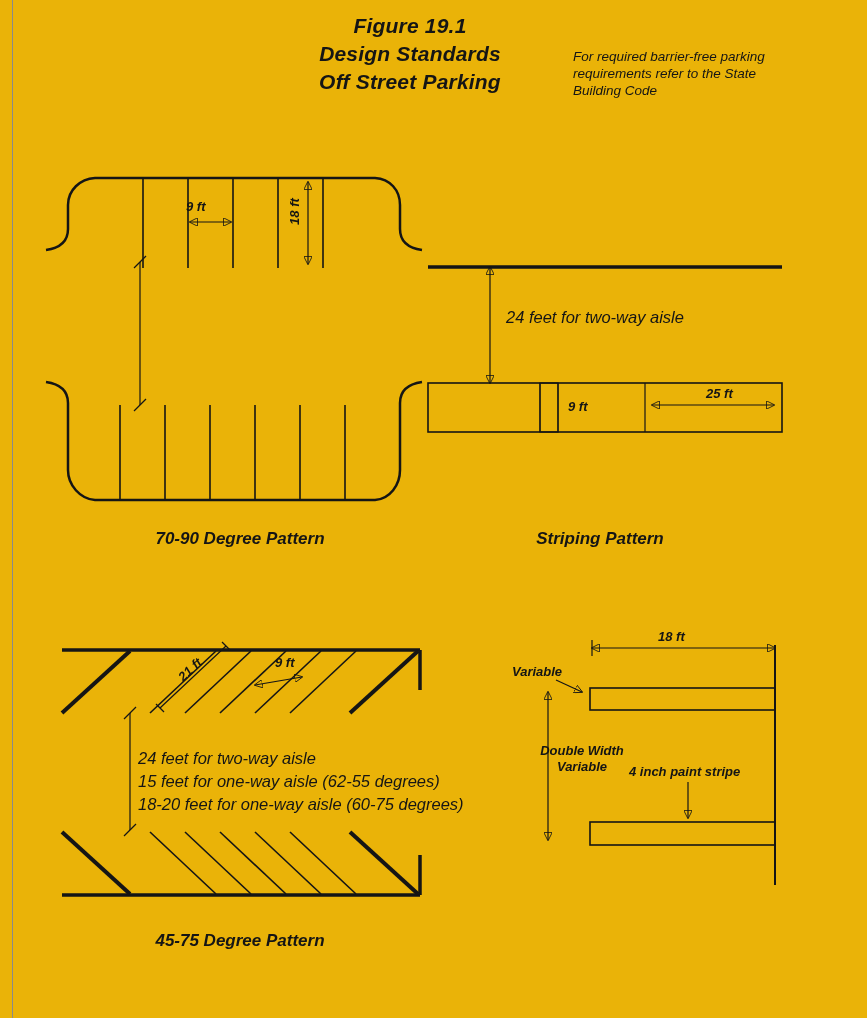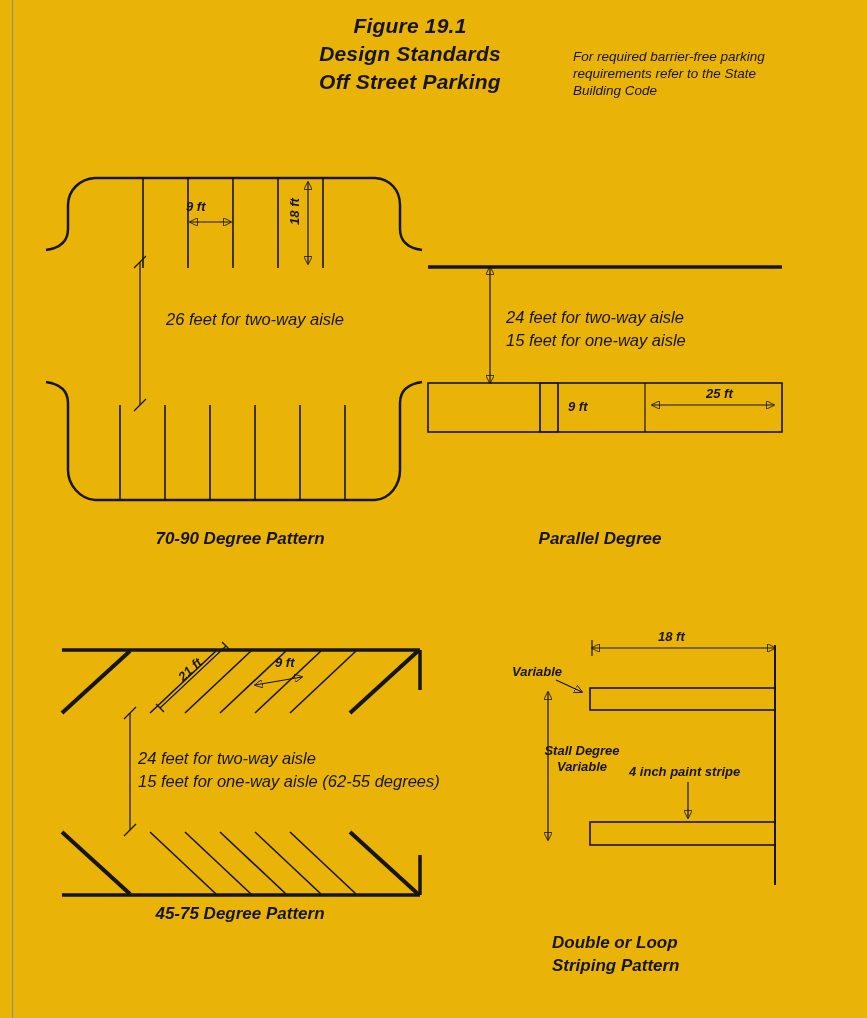--- a/index.html
+++ b/index.html
@@ -62,21 +62,20 @@
     <line x1="268" y1="17" x2="268" y2="99" stroke-width="1.2" marker-start="url(#a1)" marker-end="url(#a1)"></line>
     <g stroke-width="1.2">
       <line x1="100" y1="97" x2="100" y2="240"></line>
       <line x1="94" y1="103" x2="106" y2="91"></line>
       <line x1="94" y1="246" x2="106" y2="234"></line>
     </g>
   </svg>
   <div class="abs dim" style="left:186px; top:199px; width:50px;">9 ft</div>
   <div class="abs dim rot90" style="left:272px; top:204px; width:44px; text-align:center;">18 ft</div>
   <div class="abs aisle-text center" style="left:115px; top:308px; width:280px;">
-    <div>26 feet for two-way aisle</div>
   </div>
   <div class="abs caption center" style="left:90px; top:529px; width:300px;">70-90 Degree Pattern</div>
 
   <svg class="abs" style="left:418px; top:255px;" width="372" height="190" viewBox="0 0 372 190">
     <defs>
       <marker id="a2" viewBox="0 0 10 10" refX="9" refY="5" markerWidth="7" markerHeight="7" orient="auto-start-reverse">
         <path d="M0,0 L10,5 L0,10 z" fill="#151515" stroke="none"></path>
       </marker>
       <pattern id="hatch2" width="6" height="6" patternUnits="userSpaceOnUse" patternTransform="rotate(45)">
         <line x1="0" y1="0" x2="0" y2="6" stroke="#151515" stroke-width="1.4"></line>
@@ -86,25 +85,24 @@
     <line x1="72" y1="12" x2="72" y2="128" stroke-width="1.2" marker-start="url(#a2)" marker-end="url(#a2)"></line>
     <rect x="10" y="128" width="354" height="49" stroke-width="1.6" fill="#ffffff"></rect>
     <rect x="122" y="128" width="18" height="49" fill="url(#hatch2)" stroke-width="1.2"></rect>
     <line x1="122" y1="128" x2="122" y2="177" stroke-width="1.2"></line>
     <line x1="140" y1="128" x2="140" y2="177" stroke-width="1.2"></line>
     <line x1="227" y1="128" x2="227" y2="177" stroke-width="1.2"></line>
     <line x1="234" y1="150" x2="356" y2="150" stroke-width="1.2" marker-start="url(#a2)" marker-end="url(#a2)"></line>
   </svg>
   <div class="abs aisle-text" style="left:506px; top:306px; width:260px;">
     <div>24 feet for two-way aisle</div>
-    <div>15 feet for one-way aisle</div>
   </div>
   <div class="abs dim" style="left:568px; top:399px;">9 ft</div>
   <div class="abs dim" style="left:678px; top:386px;margin-left:28px;">25 ft</div>
-  <div class="abs caption center" style="left:470px; top:529px; width:260px;">Parallel Degree</div>
+  <div class="abs caption center" style="left:470px; top:529px; width:260px;">Striping Pattern</div>
 
   <svg class="abs" style="left:50px; top:635px;" width="382" height="272" viewBox="0 0 382 272">
     <defs>
       <marker id="a3" viewBox="0 0 10 10" refX="9" refY="5" markerWidth="7" markerHeight="7" orient="auto-start-reverse">
         <path d="M0,0 L10,5 L0,10 z" fill="#151515" stroke="none"></path>
       </marker>
     </defs>
     <g>
       <line x1="12" y1="15" x2="370" y2="15" stroke-width="3.5"></line>
       <line x1="12" y1="78" x2="80" y2="16" stroke-width="4"></line>
@@ -141,22 +139,23 @@
       </g>
       <line x1="300" y1="197" x2="368" y2="259" stroke-width="4"></line>
       <line x1="370" y1="220" x2="370" y2="260" stroke-width="3.5"></line>
     </g>
   </svg>
   <div class="abs dim rot45" style="left:165px; top:662px; width:50px; text-align:center;">21 ft</div>
   <div class="abs dim" style="left:275px; top:655px;">9 ft</div>
   <div class="abs aisle-text" style="left:138px; top:747px; width:350px;">
     <div>24 feet for two-way aisle</div>
     <div>15 feet for one-way aisle (62-55 degrees)</div>
+    <div>18-20 feet for one-way aisle (60-75 degrees)</div>
   </div>
-  <div class="abs caption center" style="left:85px; top:904px; width:310px;">45-75 Degree Pattern</div>
+  <div class="abs caption center" style="left:85px; top:931px; width:310px;">45-75 Degree Pattern</div>
 
   <svg class="abs" style="left:500px; top:623px;" width="295" height="270" viewBox="0 0 295 270">
     <defs>
       <marker id="a4" viewBox="0 0 10 10" refX="9" refY="5" markerWidth="7" markerHeight="7" orient="auto-start-reverse">
         <path d="M0,0 L10,5 L0,10 z" fill="#151515" stroke="none"></path>
       </marker>
     </defs>
     <g stroke-width="1.2">
       <line x1="92" y1="25" x2="275" y2="25" marker-start="url(#a4)" marker-end="url(#a4)"></line>
       <line x1="92" y1="17" x2="92" y2="33"></line>
@@ -164,22 +163,18 @@
     <line x1="275" y1="22" x2="275" y2="262" stroke-width="2"></line>
     <rect x="90" y="65" width="185" height="22" stroke-width="1.6" fill="#ffffff"></rect>
     <rect x="90" y="199" width="185" height="23" stroke-width="1.6" fill="#ffffff"></rect>
     <line x1="56" y1="57" x2="82" y2="69" stroke-width="1.2" marker-end="url(#a4)"></line>
     <line x1="48" y1="69" x2="48" y2="217" stroke-width="1.2" marker-start="url(#a4)" marker-end="url(#a4)"></line>
     <line x1="188" y1="159" x2="188" y2="195" stroke-width="1.2" marker-end="url(#a4)"></line>
   </svg>
   <div class="abs dim" style="left:658px; top:629px;">18 ft</div>
   <div class="abs dim" style="left:512px; top:664px;">Variable</div>
   <div class="abs dim center" style="left:536px; top:743px; width:92px; line-height:16px;">
-    <div>Stall Degree</div>
+    <div>Double Width</div>
     <div>Variable</div>
   </div>
   <div class="abs dim" style="left:629px; top:764px;">4 inch paint stripe</div>
-  <div class="abs caption" style="left:552px; top:931px; width:200px; line-height:23px;">
-    <div>Double or Loop</div>
-    <div>Striping Pattern</div>
-  </div>
 
 </div>
 
 </body></html>

